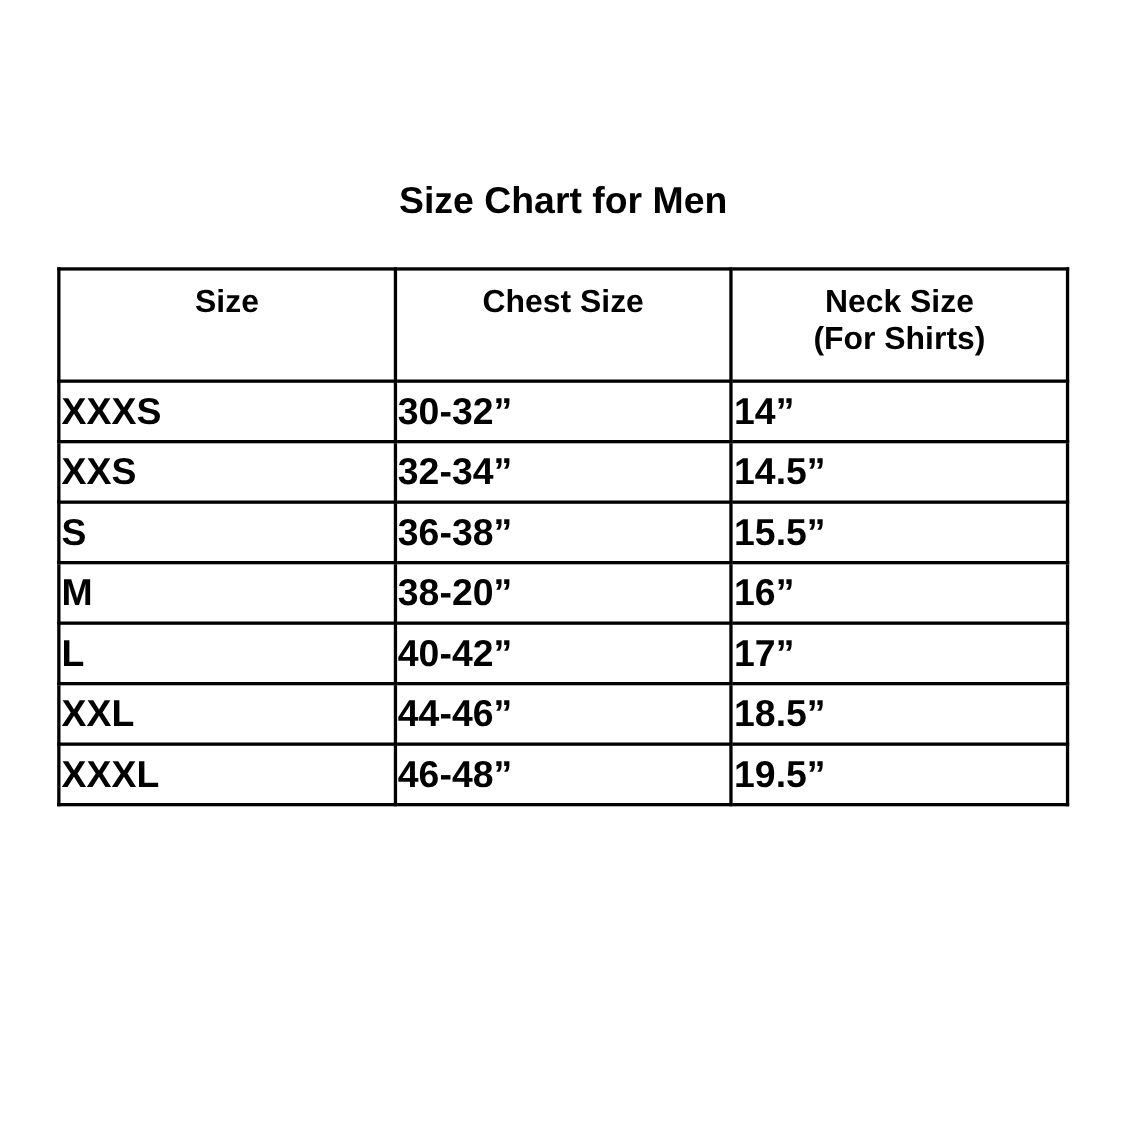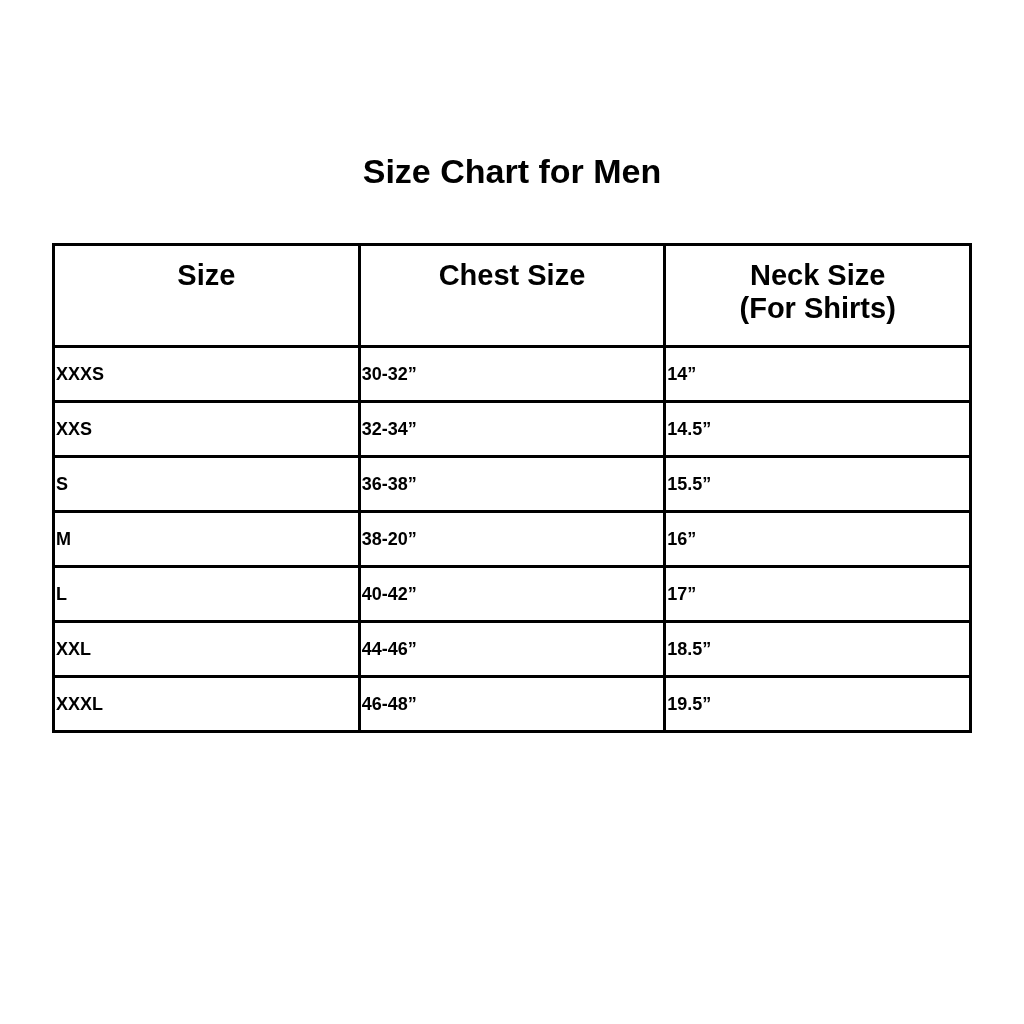--- a/index.html
+++ b/index.html
@@ -11,21 +11,21 @@
     height: 1024px;
     background: #ffffff;
     position: relative;
     font-family: "Liberation Sans", sans-serif;
     font-weight: bold;
     color: #000000;
     overflow: hidden;
   }
   .page-title {
     position: absolute;
-    top: 152px;
+    top: 164px;
     left: 0;
     width: 100%;
     text-align: center;
     font-size: 34px;
     letter-spacing: 0px;
   }
   table.size-chart {
     position: absolute;
     top: 243px;
     left: 52px;
@@ -42,21 +42,21 @@
     height: 85px;
     vertical-align: top;
     padding-top: 13px;
     font-size: 29px;
     line-height: 1.15;
     font-weight: bold;
   }
   table.size-chart td {
     height: 50px;
     vertical-align: middle;
-    font-size: 18px;
+    font-size: 34px;
     font-weight: bold;
   }
   col.c { width: 33.33%; }
 </style>
 </head>
 <body>
 
 <div class="page-title">Size Chart for Men</div>
 
 <table class="size-chart">

